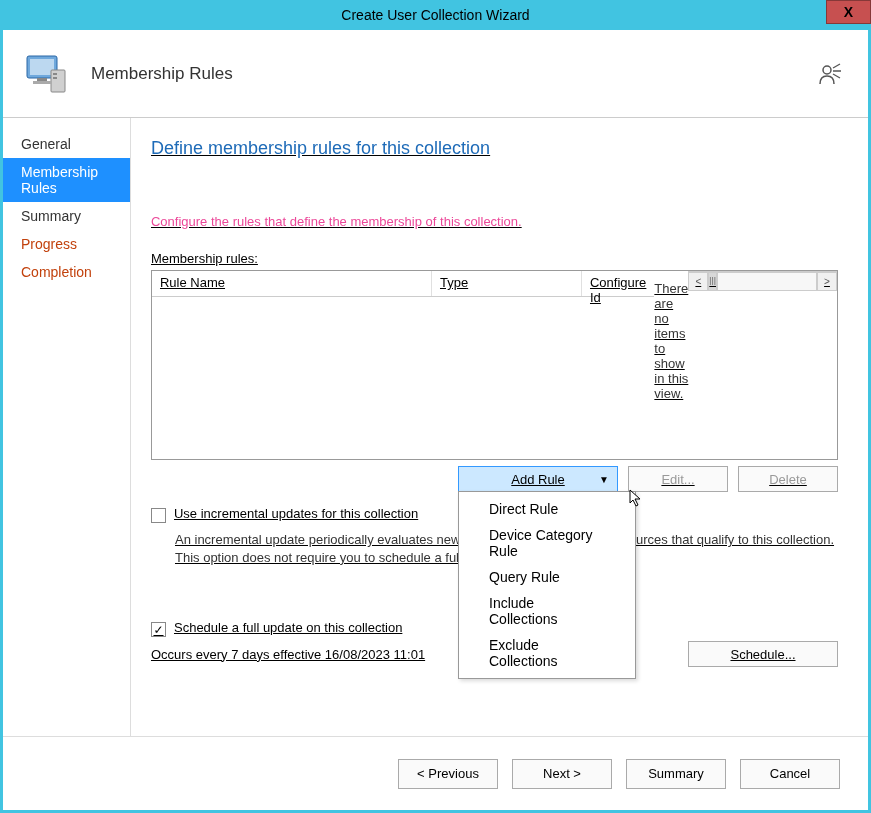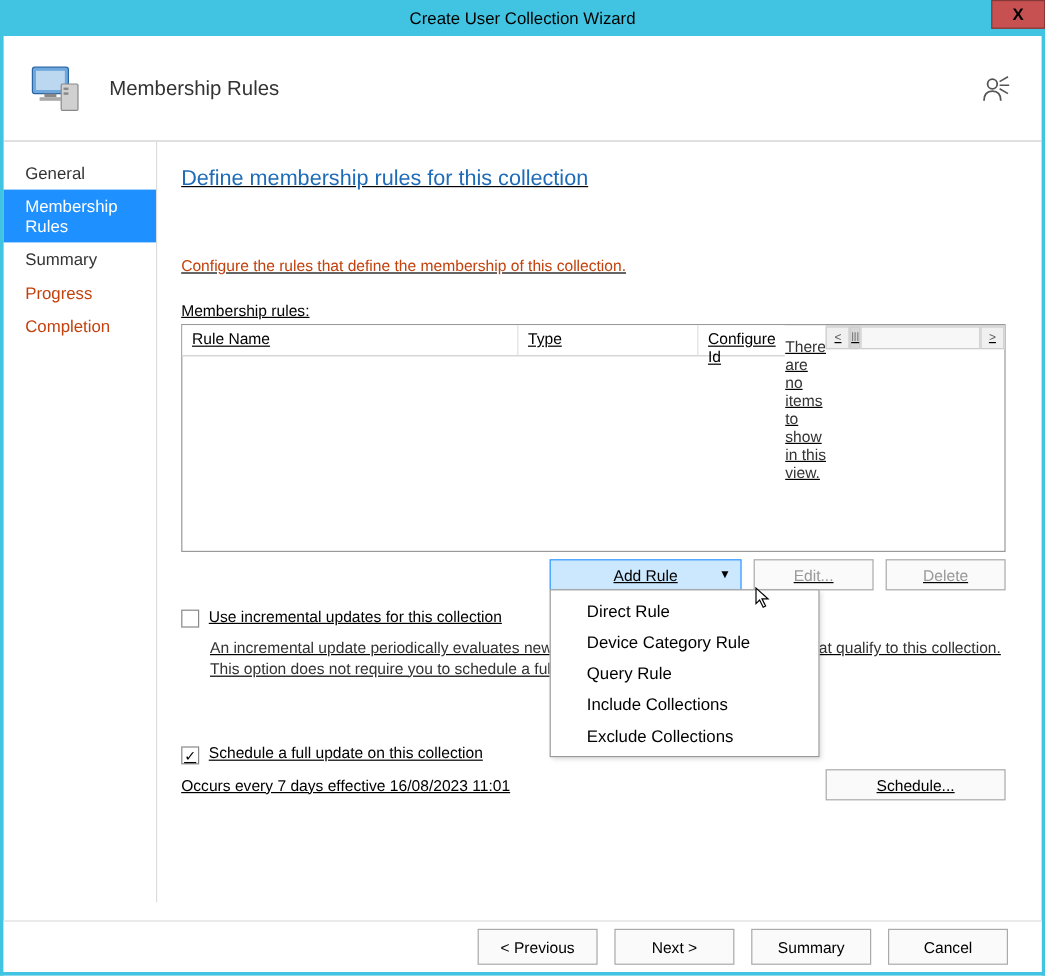--- a/index.html
+++ b/index.html
@@ -101,21 +101,21 @@
   text-decoration: underline;
 }
 .main-heading {
   color: #1e6bb8;
   font-size: 18px;
   font-weight: normal;
   margin-bottom: 55px;
 }
 .instruction {
   font-size: 13px;
-  color: #c2410c;
+  color: #ec4899;
   margin-bottom: 22px;
 }
 .label {
   font-size: 13px;
   margin-bottom: 4px;
 }
 .grid {
   border: 1px solid #999;
   height: 190px;
   display: flex;
@@ -206,21 +206,21 @@
 }
 .btn-dropdown .caret {
   position: absolute;
   right: 8px;
   font-size: 10px;
 }
 .dropdown-menu {
   position: absolute;
   top: 25px;
   left: 0;
-  width: 225px;
+  width: 178px;
   background: #fff;
   border: 1px solid #999;
   box-shadow: 2px 2px 4px rgba(0,0,0,0.15);
   z-index: 100;
   padding: 4px 0;
 }
 .dropdown-item {
   padding: 5px 30px;
   font-size: 14px;
   cursor: pointer;
@@ -253,21 +253,21 @@
   display: flex;
   justify-content: space-between;
   align-items: center;
   margin-top: 4px;
 }
 .footer {
   position: absolute;
   bottom: 0;
   left: 0;
   right: 0;
-  height: 43px;
+  height: 74px;
   border-top: 1px solid #ddd;
   display: flex;
   justify-content: flex-end;
   align-items: center;
   gap: 14px;
   padding-right: 28px;
   background: #fff;
 }
 .footer .btn { min-width: 100px; height: 30px; }
 .cursor {

